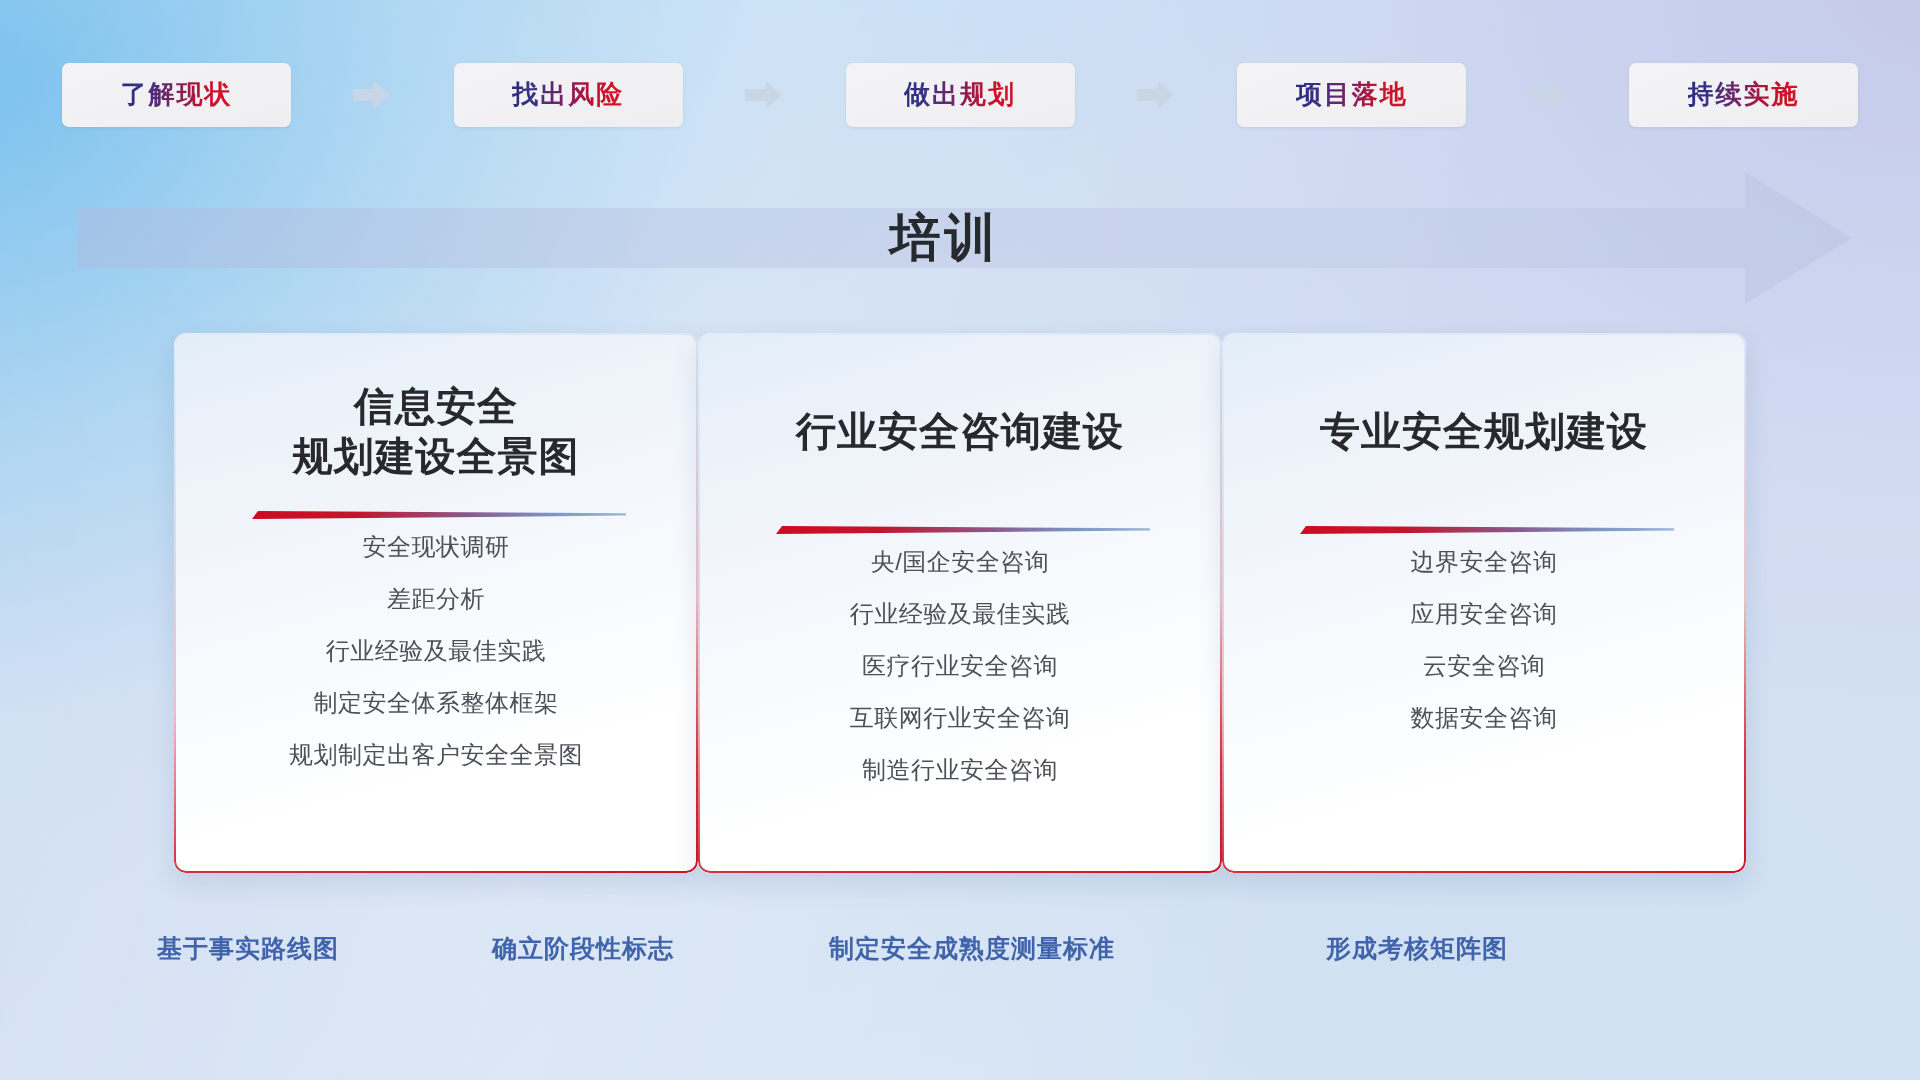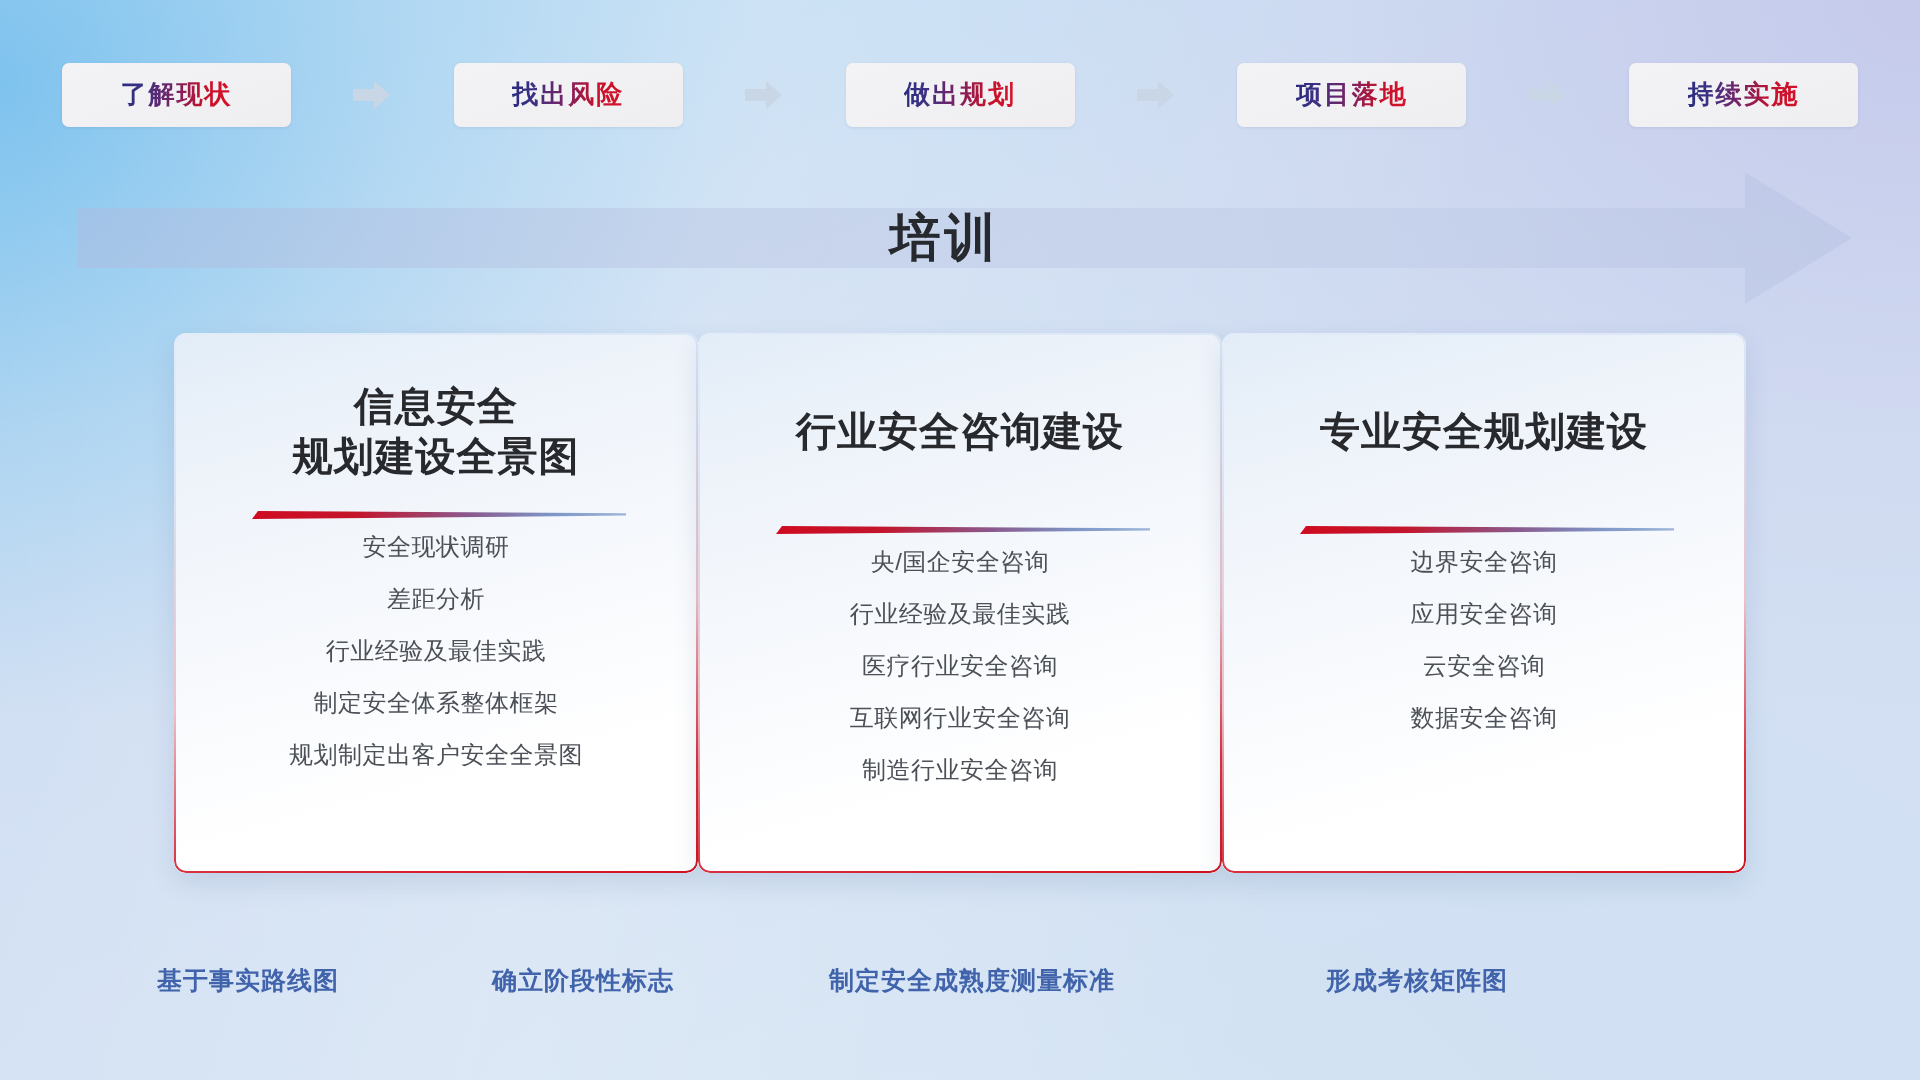--- a/index.html
+++ b/index.html
@@ -108,21 +108,21 @@
   .divider.d2{margin-top:68px;}
   .card-list{
     list-style:none;margin:0;padding:0;
   }
   .card-list li{
     font-size:24px;color:#4c5057;line-height:1;padding:14px 0;letter-spacing:.5px;
   }
 
   
   #captions{
-    position:absolute;left:0;top:964px;width:1920px;height:40px;text-decoration:underline;
+    position:absolute;left:0;top:932px;width:1920px;height:40px;text-decoration:underline;
   }
   .caption{
     position:absolute;
     font-size:25px;font-weight:700;color:#4063ab;letter-spacing:1px;
     white-space:nowrap;transform:translateX(-50%);
   }
 </style>
 </head>
 <body>
 

